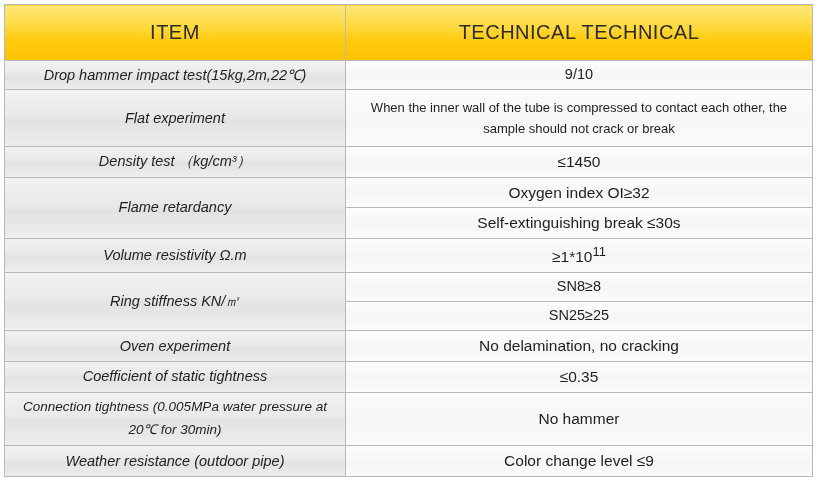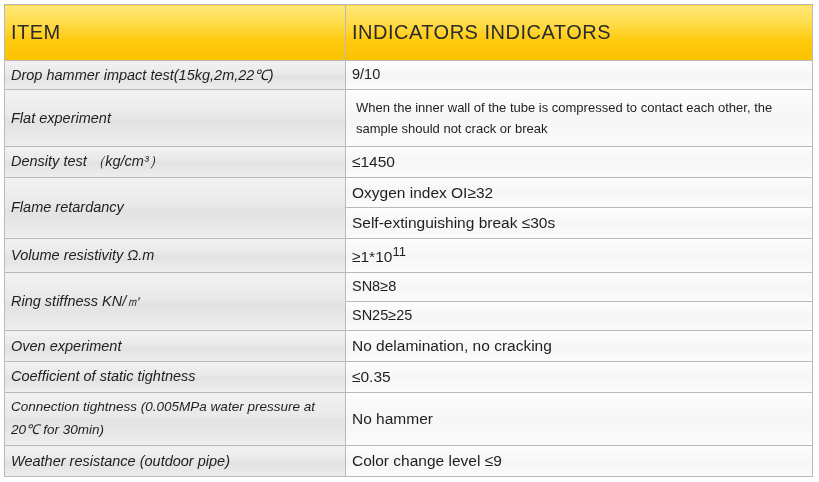--- a/index.html
+++ b/index.html
@@ -21,21 +21,21 @@
     padding: 4px 6px 5px 4px;
   }
   table.spec {
     width: 100%;
     height: 100%;
     border-collapse: collapse;
     table-layout: fixed;
   }
   table.spec td, table.spec th {
     border: 1px solid #b9b9b9;
-    text-align: left;
+    text-align: center;
     vertical-align: middle;
     padding: 3px 6px;
     box-sizing: border-box;
   }
   .col-item { width: 42.2%; }
   .col-val  { width: 57.8%; }
 
   thead th {
     height: 56px;
     font-weight: normal;
@@ -68,21 +68,21 @@
 
 <div class="table-wrap">
   <table class="spec">
     <colgroup>
       <col class="col-item">
       <col class="col-val">
     </colgroup>
     <thead>
       <tr>
         <th>ITEM</th>
-        <th>INDICATORS INDICATORS</th>
+        <th>TECHNICAL TECHNICAL</th>
       </tr>
     </thead>
     <tbody>
 
       <tr>
         <td class="item">Drop hammer impact test(15kg,2m,22℃)</td>
         <td class="val">9/10</td>
       </tr>
 
       <tr>

